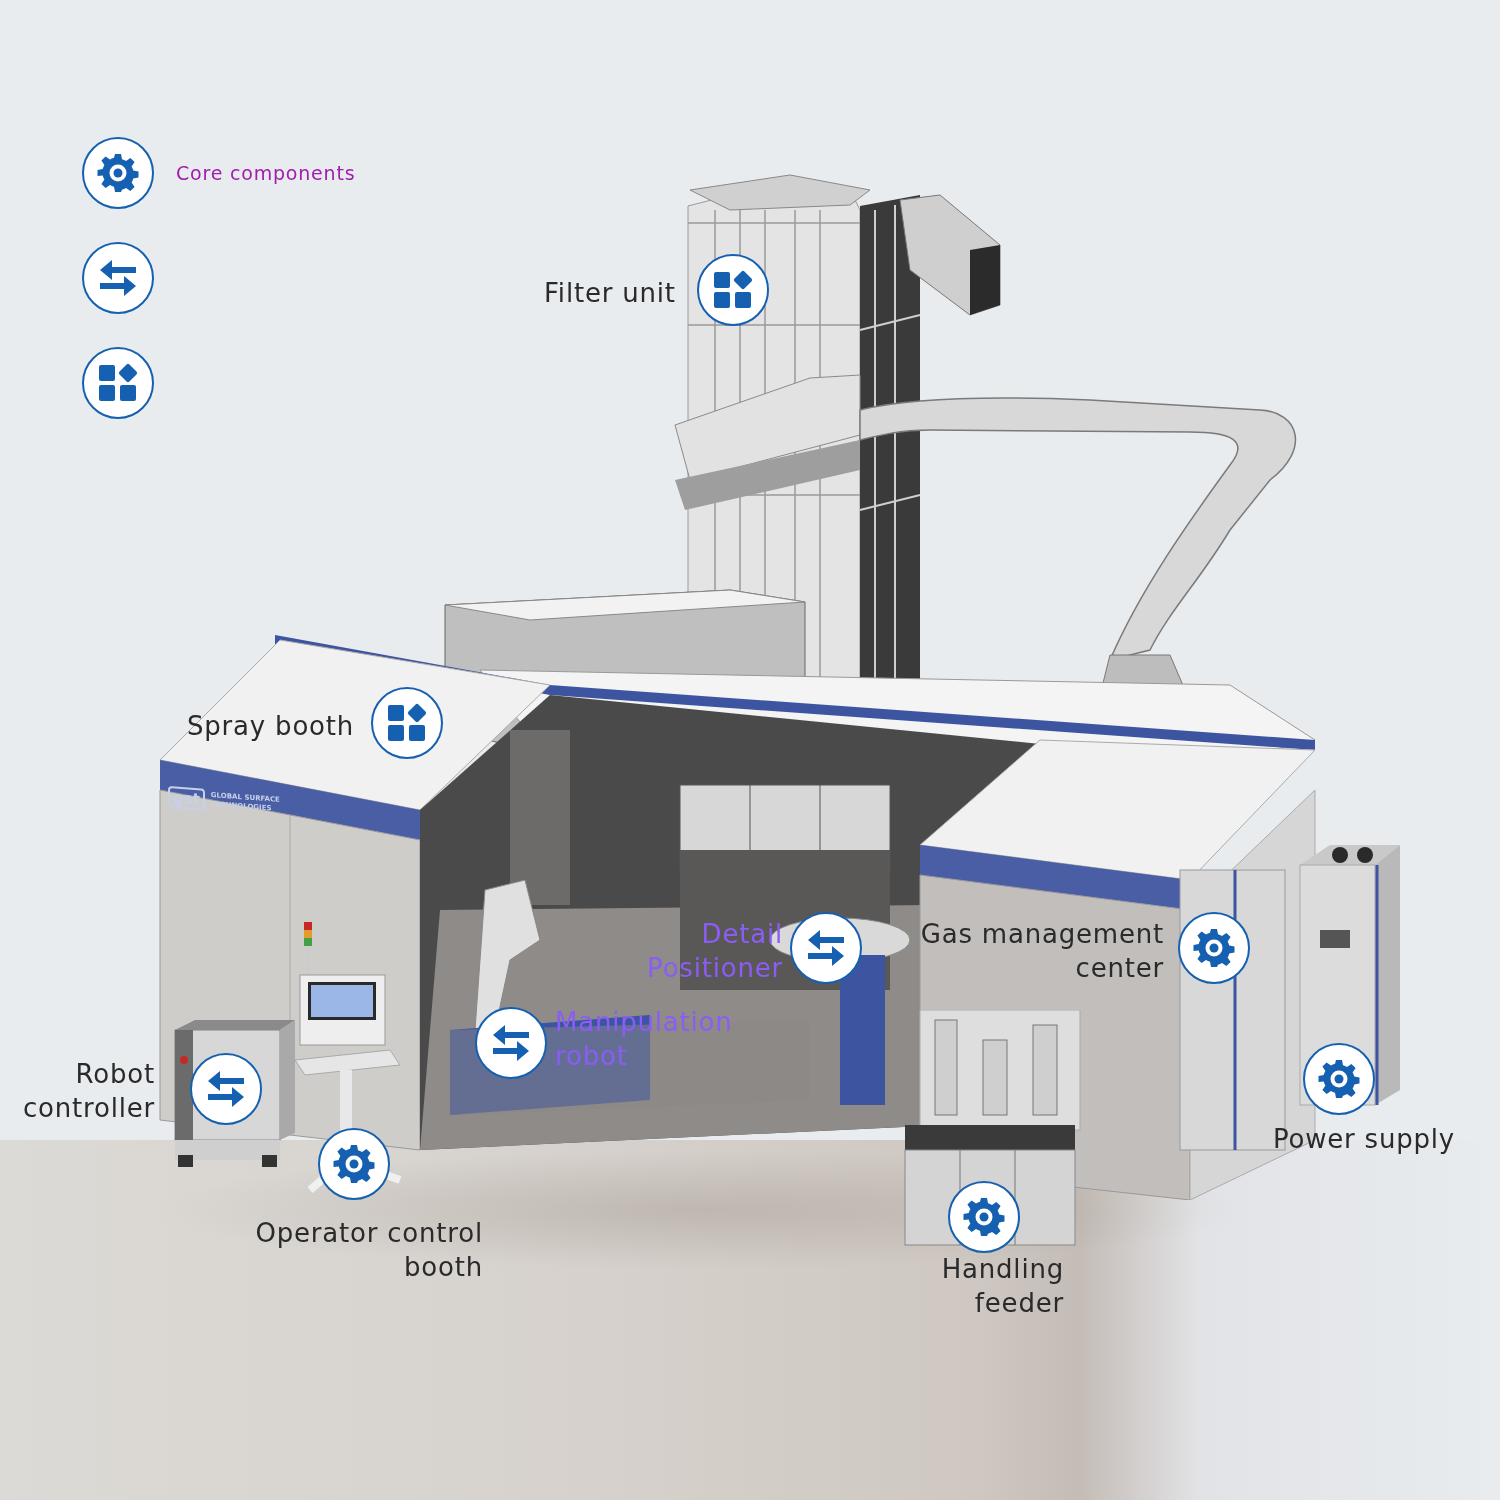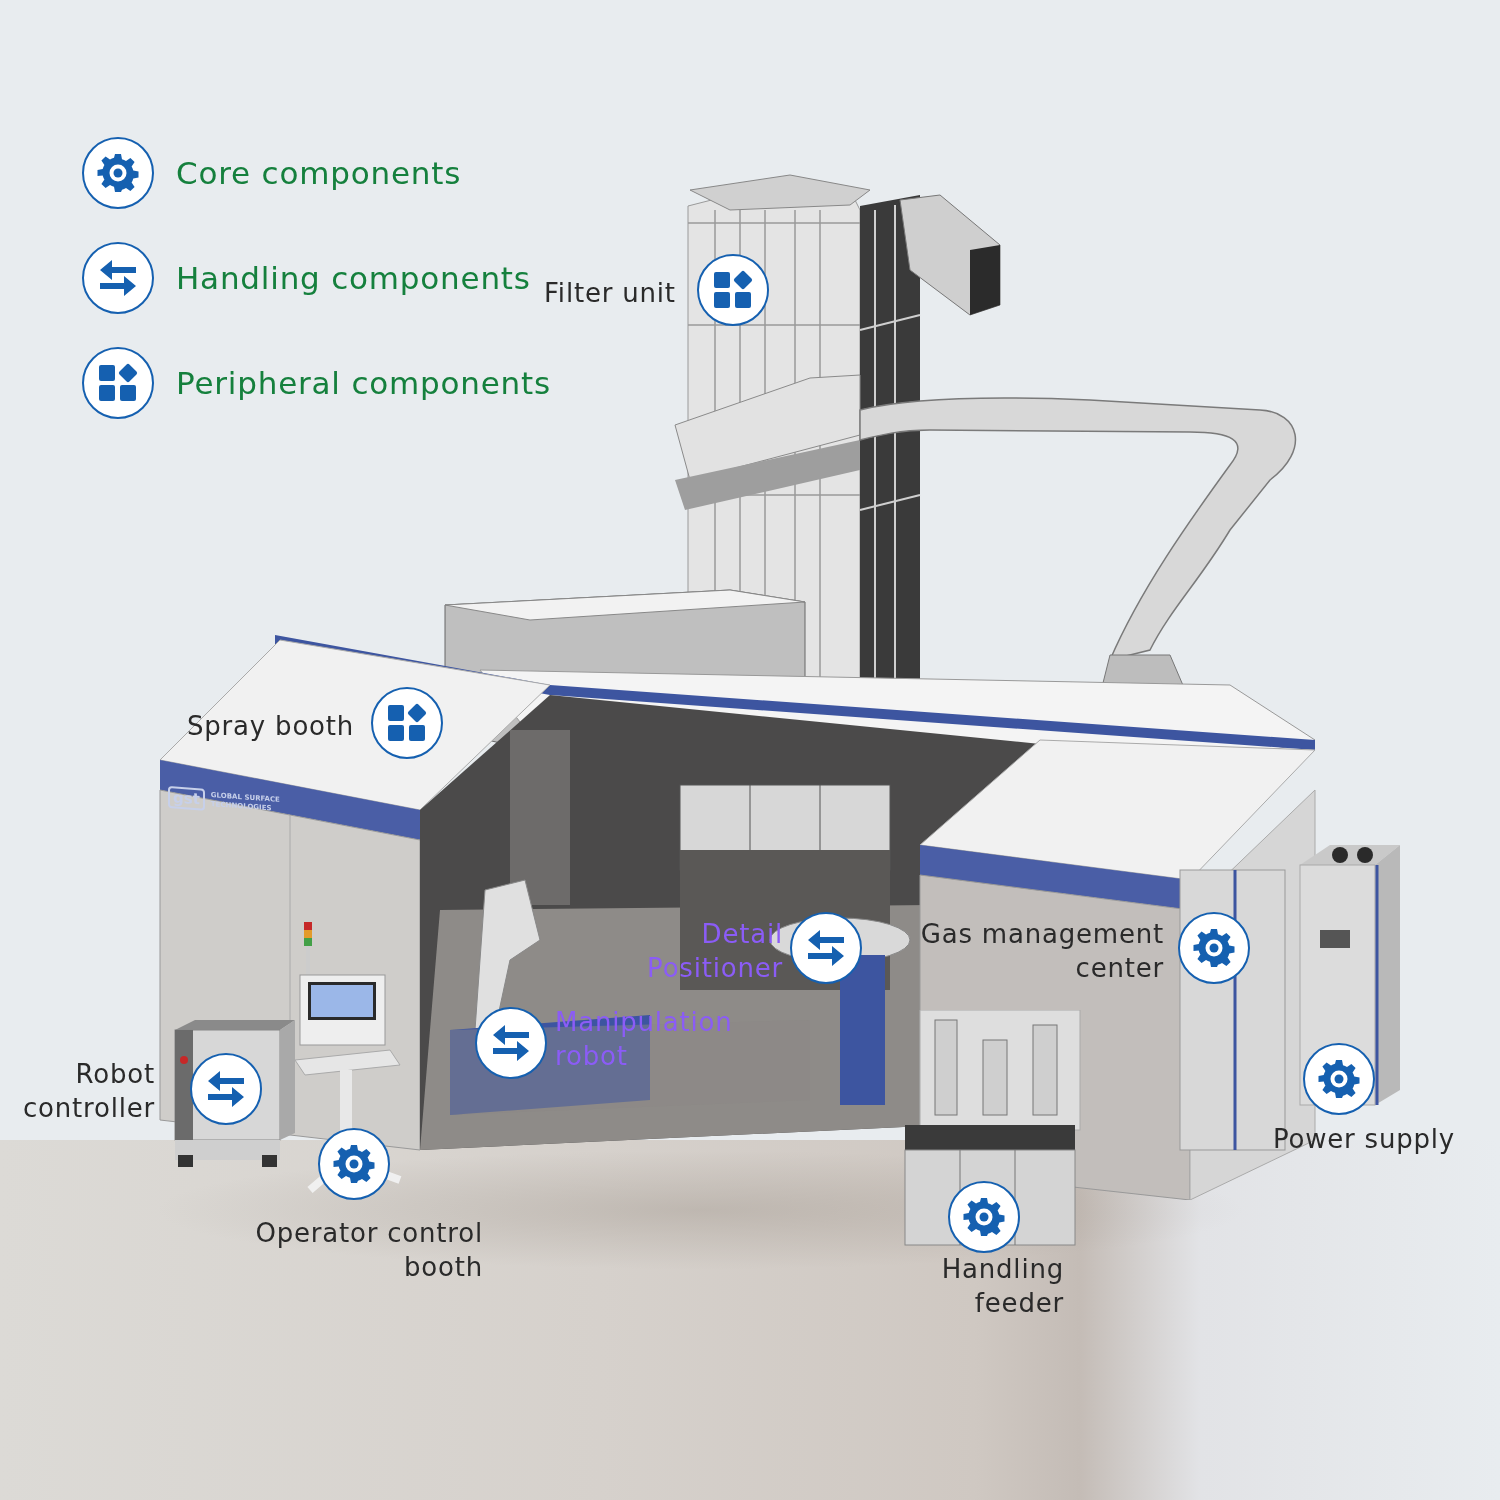--- a/index.html
+++ b/index.html
@@ -14,21 +14,21 @@
     background: linear-gradient(90deg, #dcdad6 0%, #d6d1cc 40%, #cfc8c2 65%, #c4bcb6 72%, #e2e3e6 80%, #e8ecef 100%);
     filter: blur(0.5px);
   }
   .floor-shadow {
     position: absolute; left: 150px; top: 1150px; width: 1100px; height: 120px;
     background: radial-gradient(ellipse at center, rgba(150,140,130,0.35), rgba(150,140,130,0) 70%);
   }
   
   .legend { position: absolute; left: 82px; top: 137px; }
   .legend-item { position: absolute; left: 0; display: flex; align-items: center; white-space: nowrap; }
-  .legend-item .label { margin-left: 22px; font-size: 31px; color: #15803d; letter-spacing: 0.8px; }
+  .legend-item .label { margin-left: 22px; font-size: 19px; color: #a21caf; letter-spacing: 0.8px; }
 
   .badge {
     width: 68px; height: 68px; border-radius: 50%;
     background: #fff; border: 2.5px solid #1560b0;
     box-sizing: border-box; display: flex; align-items: center; justify-content: center;
     flex-shrink: 0;
   }
   .badge svg { width: 44px; height: 44px; }
 
   .callout { position: absolute; display: flex; align-items: center; }
@@ -210,29 +210,27 @@
         </svg>
       </div>
     <span class="label">Core components</span>
   </div>
   <div class="legend-item" style="top:105px">
     <div class="badge" style="width:72px;height:72px">
         <svg>
           <use href="#sym-swap"></use>
         </svg>
       </div>
-    <span class="label">Handling components</span>
   </div>
   <div class="legend-item" style="top:210px">
     <div class="badge" style="width:72px;height:72px">
         <svg>
           <use href="#sym-blocks"></use>
         </svg>
       </div>
-    <span class="label">Peripheral components</span>
   </div>
 </div>
 
 <div class="callout">
   <span class="ctext right" style="left:544px;top:276px">Filter unit</span>
   <div class="badge" style="left:697px;top:254px;width:72px;height:72px">
       <svg>
         <use href="#sym-blocks"></use>
       </svg>
     </div>

